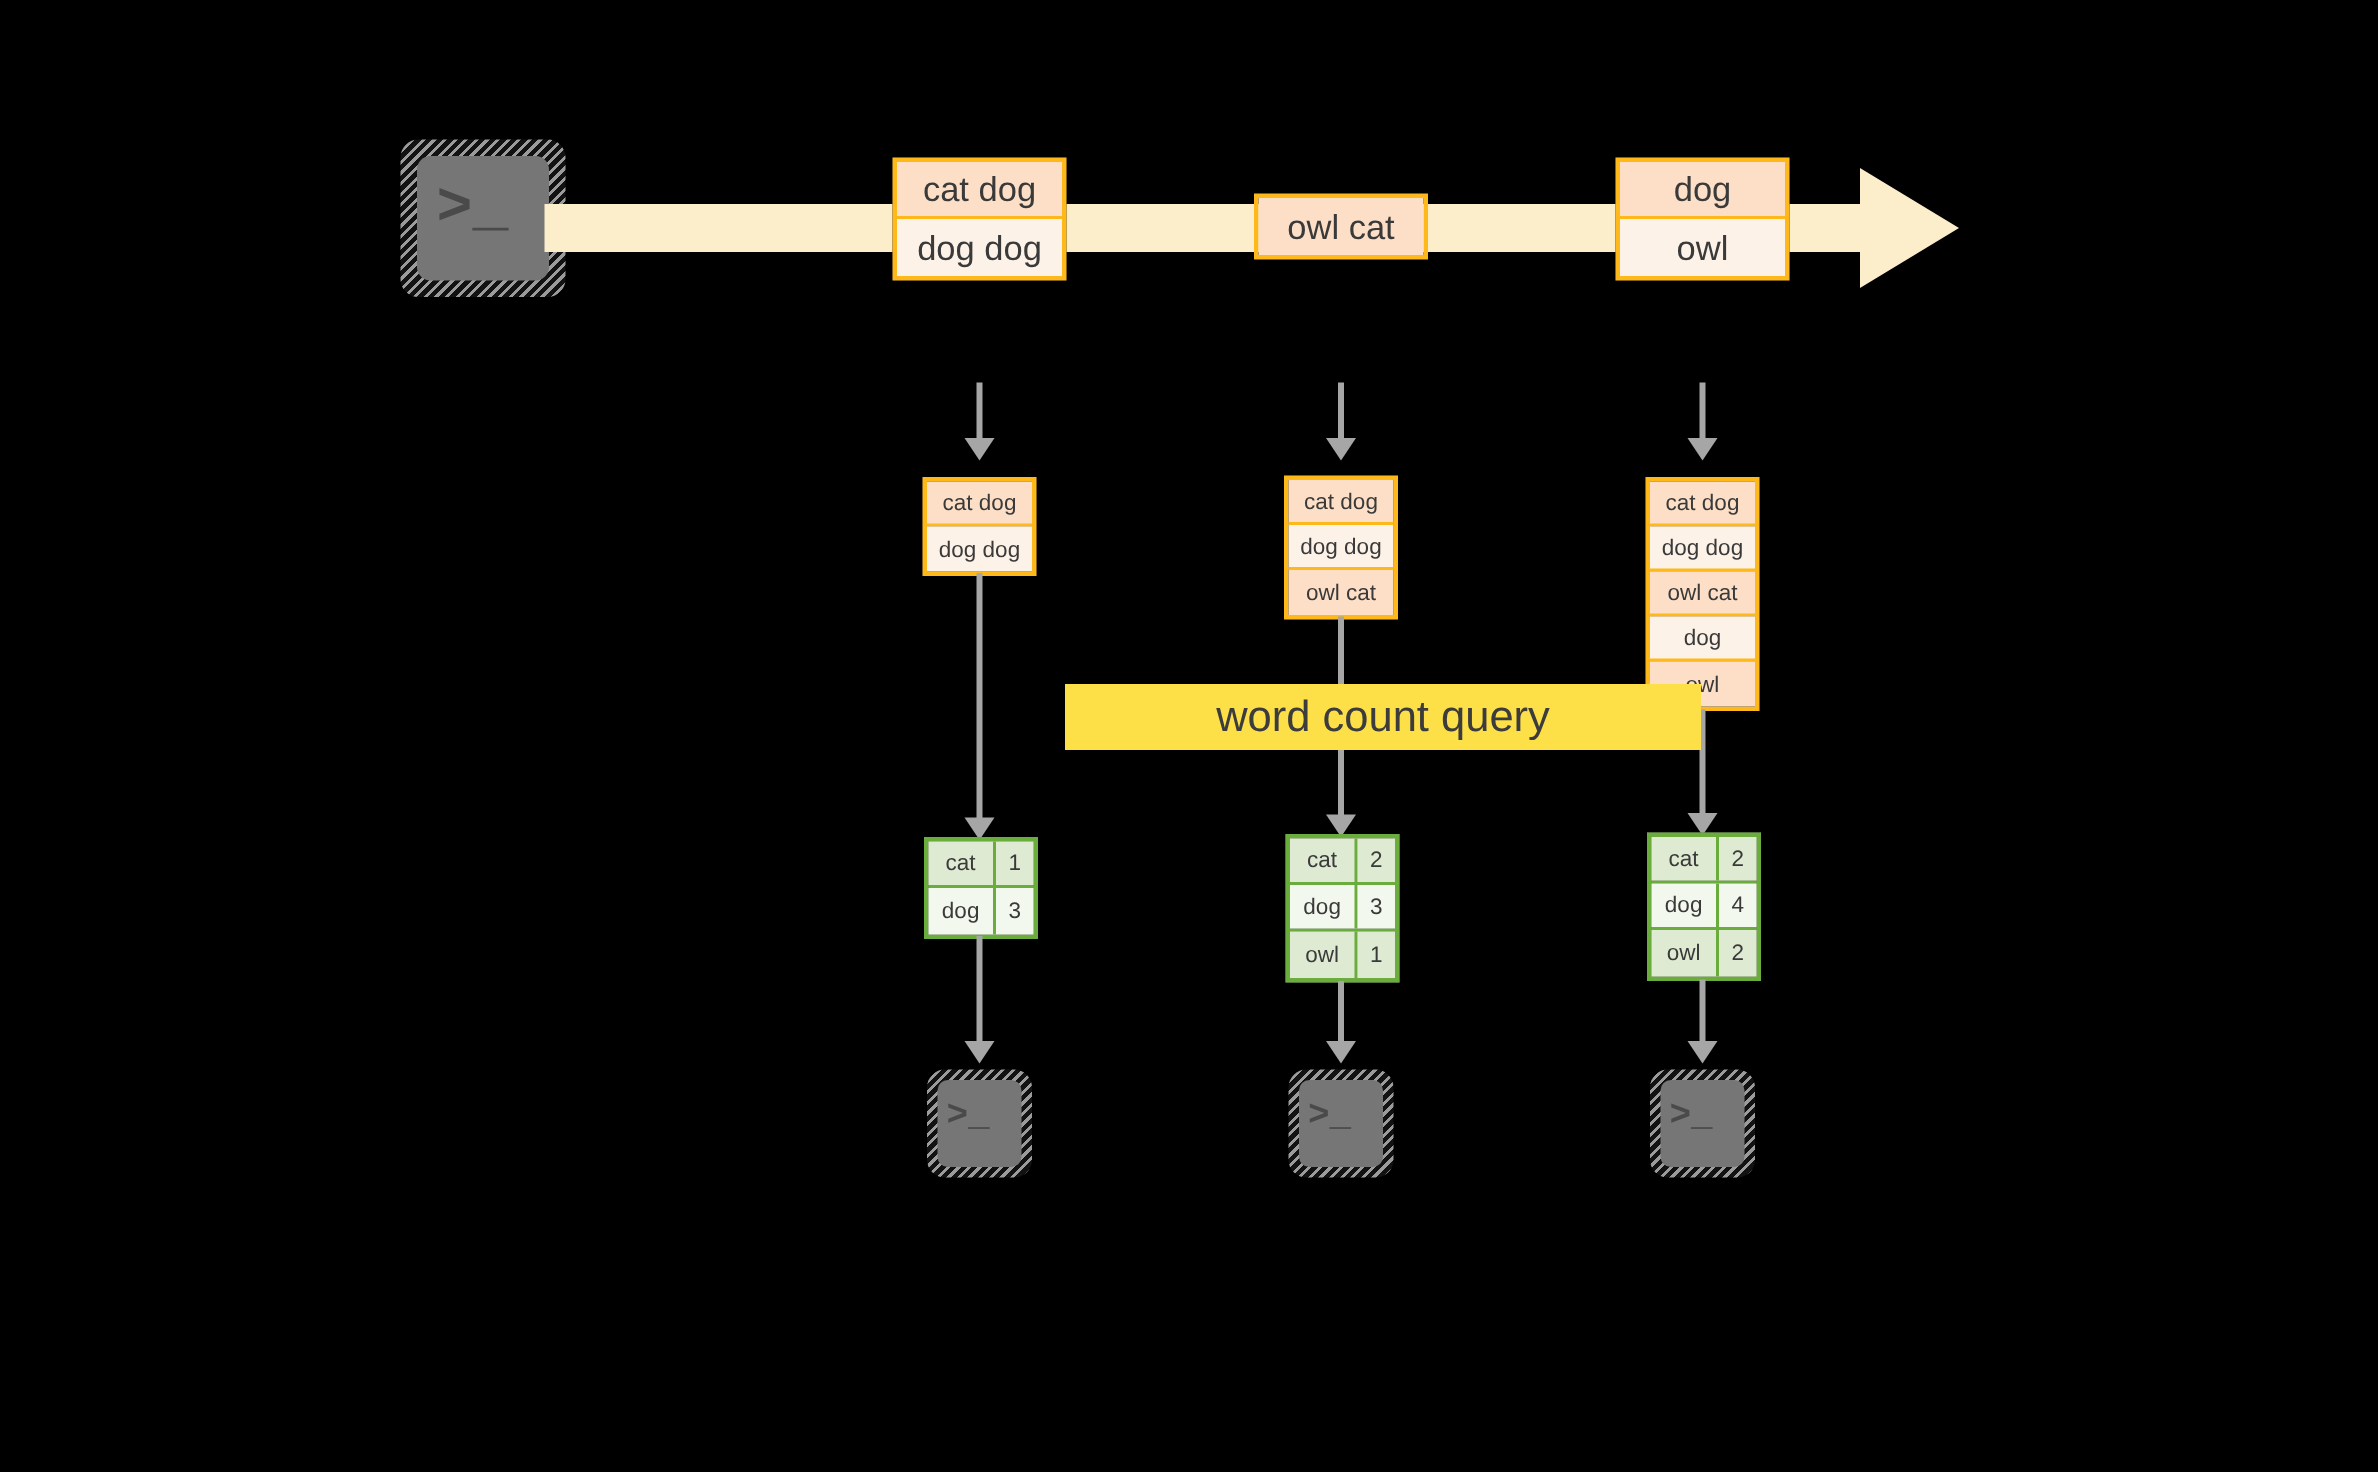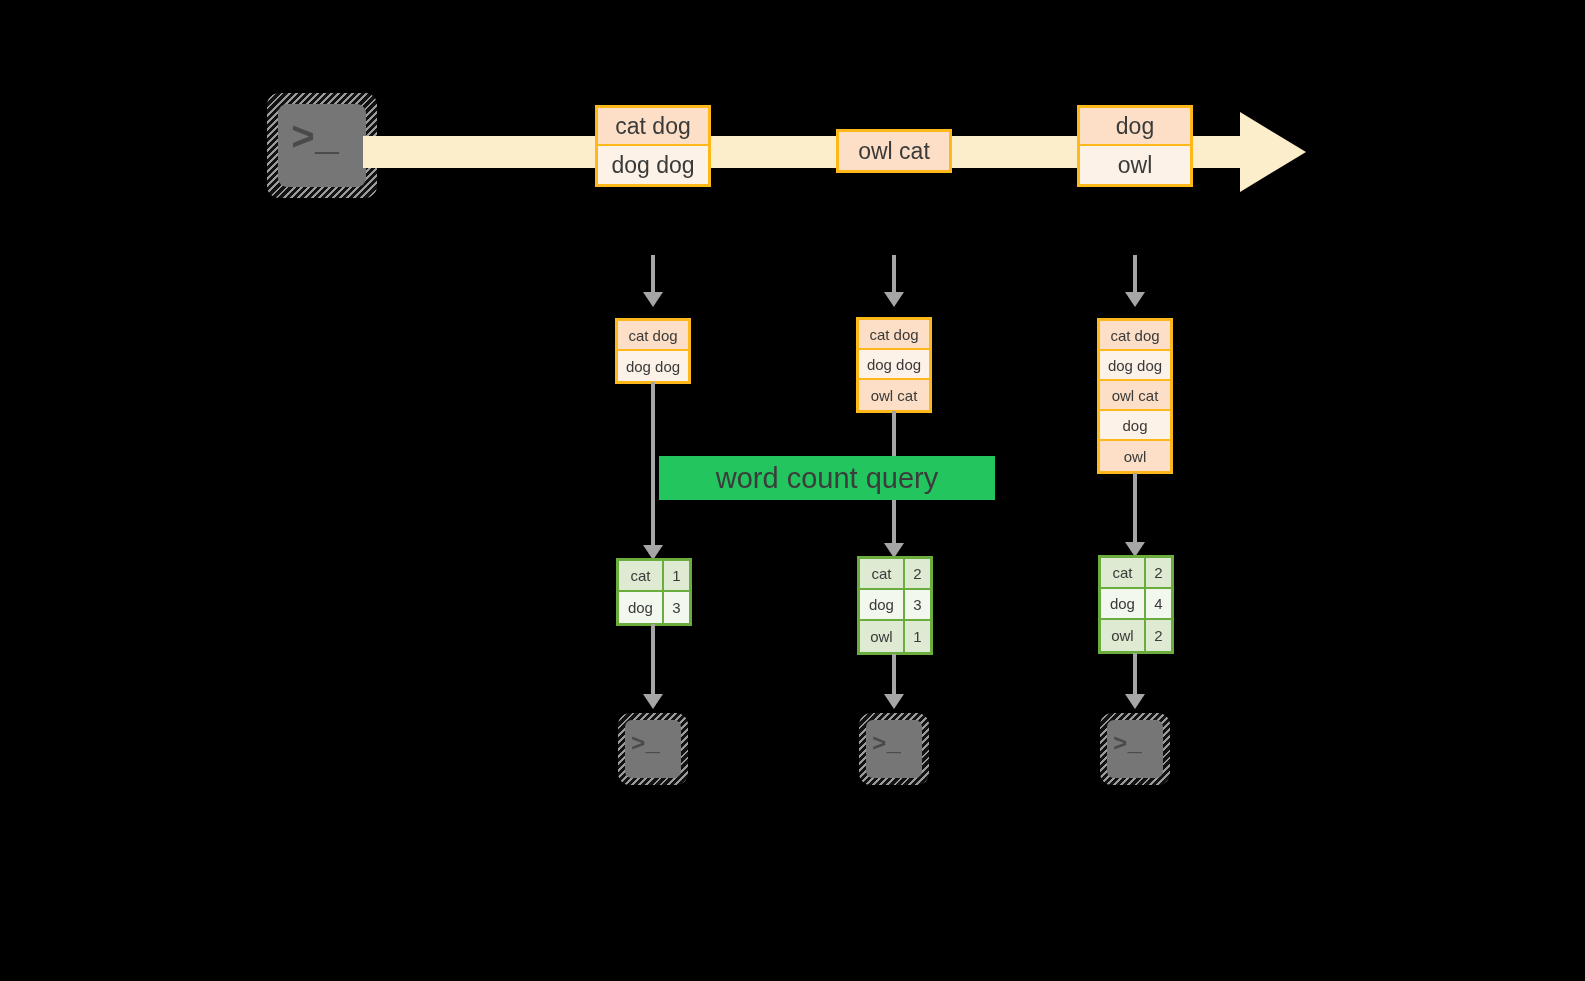--- a/index.html
+++ b/index.html
@@ -62,22 +62,22 @@
   
   .vline{position:absolute;width:4px;background:#a6a6a6;}
   .vline.dash{background:none;
      background-image:linear-gradient(#a6a6a6 0 0);
      background-size:4px 22px;background-repeat:repeat-y;}
   .vhead{position:absolute;width:0;height:0;
      border-left:10px solid transparent;border-right:10px solid transparent;
      border-top:15px solid #a6a6a6;}
 
   
-  .qband{position:absolute;left:659px;top:456px;width:336px;height:44px;
-         background:#22c55e;display:flex;align-items:center;
+  .qband{position:absolute;left:710px;top:456px;width:424px;height:44px;
+         background:#fde047;display:flex;align-items:center;
          justify-content:center;}
   .qband span{font-size:29px;color:#3c3c3c;white-space:nowrap;}
 </style>
 </head>
 <body>
 
 <div class="stage">
 
   <div class="term term-big">
     <div class="hatch"></div>

